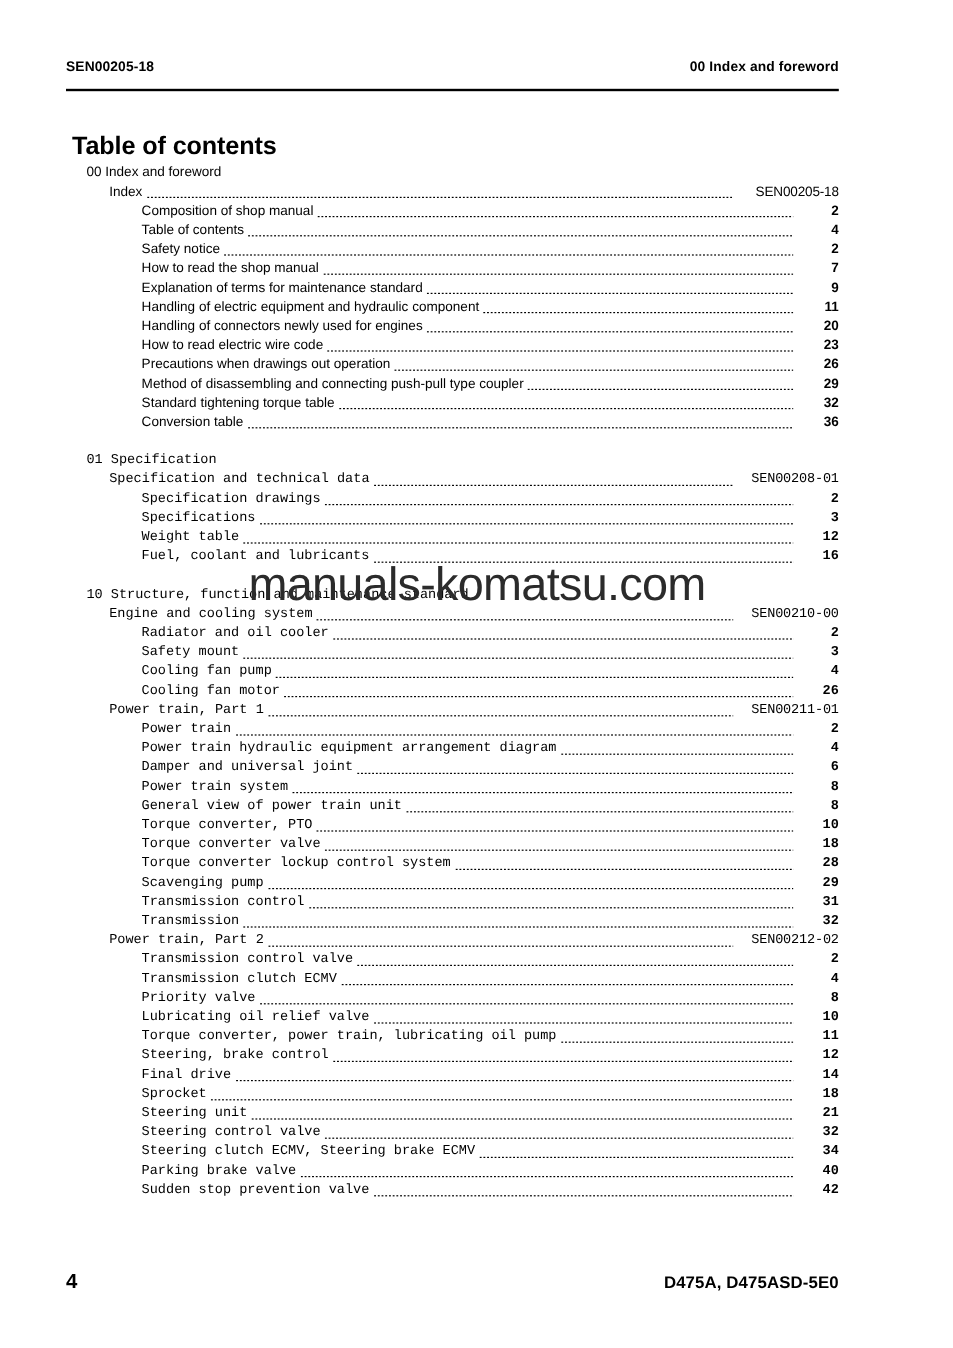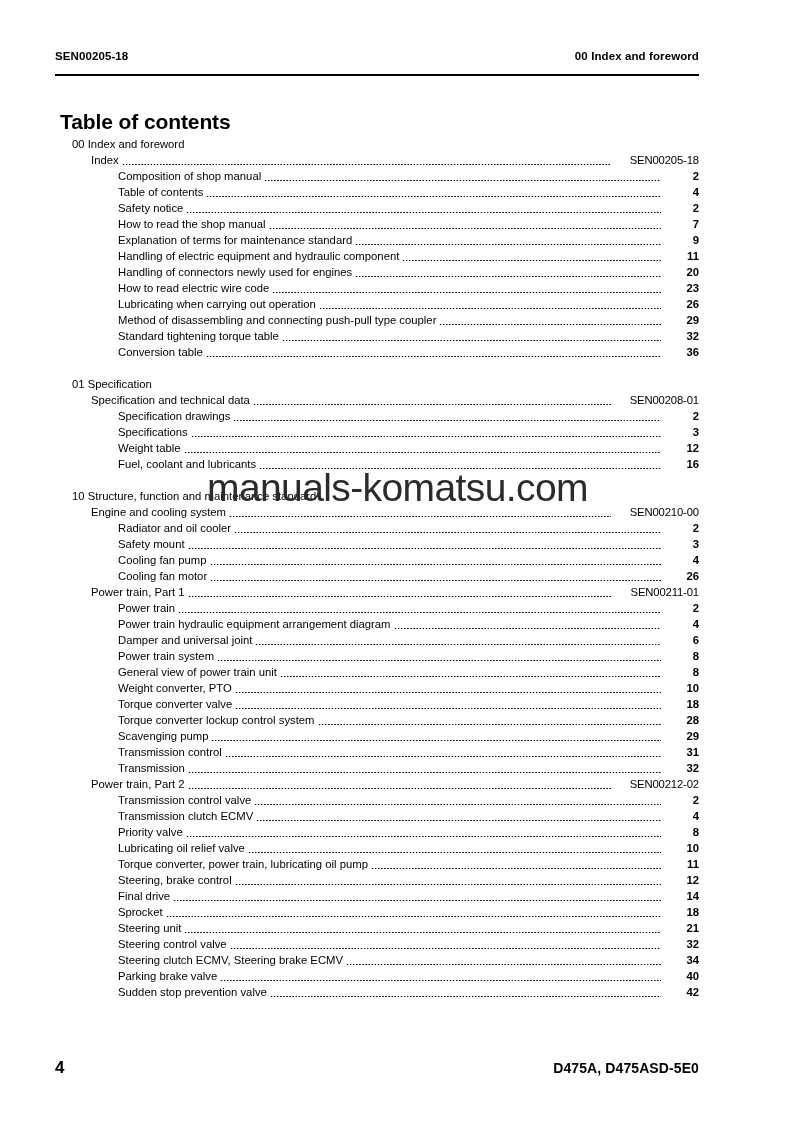--- a/index.html
+++ b/index.html
@@ -56,21 +56,21 @@
   
   .toc {
     position: absolute;
     left: 55px;
     top: 136px;
     width: 644px;
     font-size: 11.3px;
   }
 
   .group { }
-  .group + .group { margin-top: 16px; }
+  .group + .group { margin-top: 16px; font-family: Liberation Mono, monospace; }
 
   .section-title {
     padding-left: 17px;
     line-height: 16px;
     height: 16px;
     white-space: nowrap;
   }
 
   .entry {
     display: flex;
@@ -202,21 +202,21 @@
           <span class="label">Handling of connectors newly used for engines</span>
           <span class="leader"></span>
           <span class="value">20</span>
         </div>
         <div class="entry lvl3">
           <span class="label">How to read electric wire code</span>
           <span class="leader"></span>
           <span class="value">23</span>
         </div>
         <div class="entry lvl3">
-          <span class="label">Lubricating when carrying out operation</span>
+          <span class="label">Precautions when drawings out operation</span>
           <span class="leader"></span>
           <span class="value">26</span>
         </div>
         <div class="entry lvl3">
           <span class="label">Method of disassembling and connecting push-pull type coupler</span>
           <span class="leader"></span>
           <span class="value">29</span>
         </div>
         <div class="entry lvl3">
           <span class="label">Standard tightening torque table</span>
@@ -308,21 +308,21 @@
           <span class="label">Power train system</span>
           <span class="leader"></span>
           <span class="value">8</span>
         </div>
         <div class="entry lvl3">
           <span class="label">General view of power train unit</span>
           <span class="leader"></span>
           <span class="value">8</span>
         </div>
         <div class="entry lvl3">
-          <span class="label">Weight converter, PTO</span>
+          <span class="label">Torque converter, PTO</span>
           <span class="leader"></span>
           <span class="value">10</span>
         </div>
         <div class="entry lvl3">
           <span class="label">Torque converter valve</span>
           <span class="leader"></span>
           <span class="value">18</span>
         </div>
         <div class="entry lvl3">
           <span class="label">Torque converter lockup control system</span>

